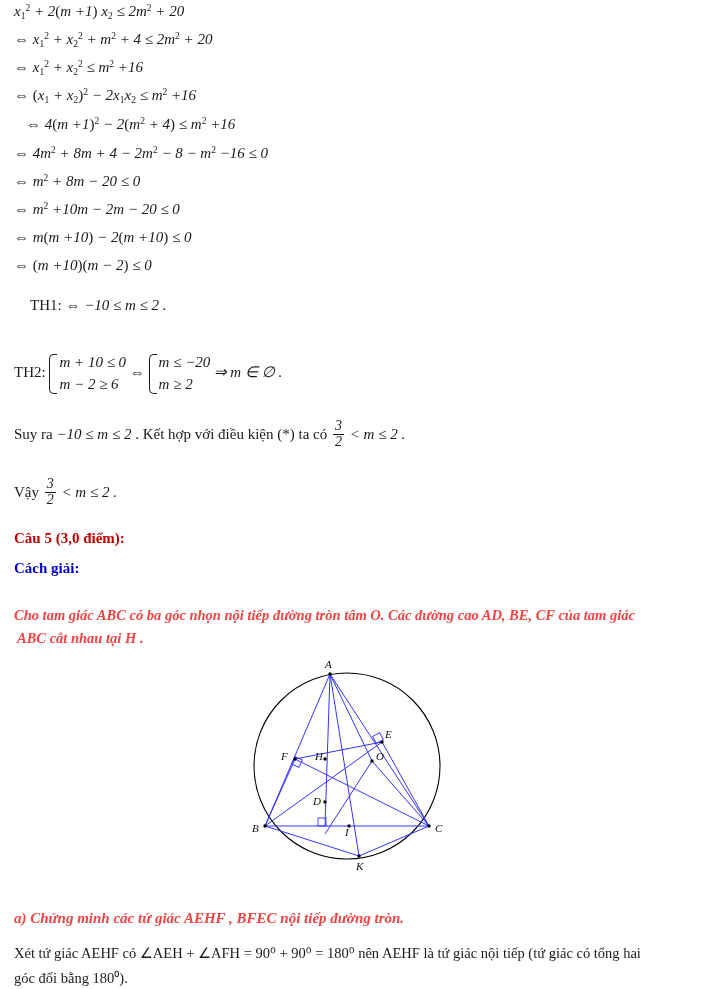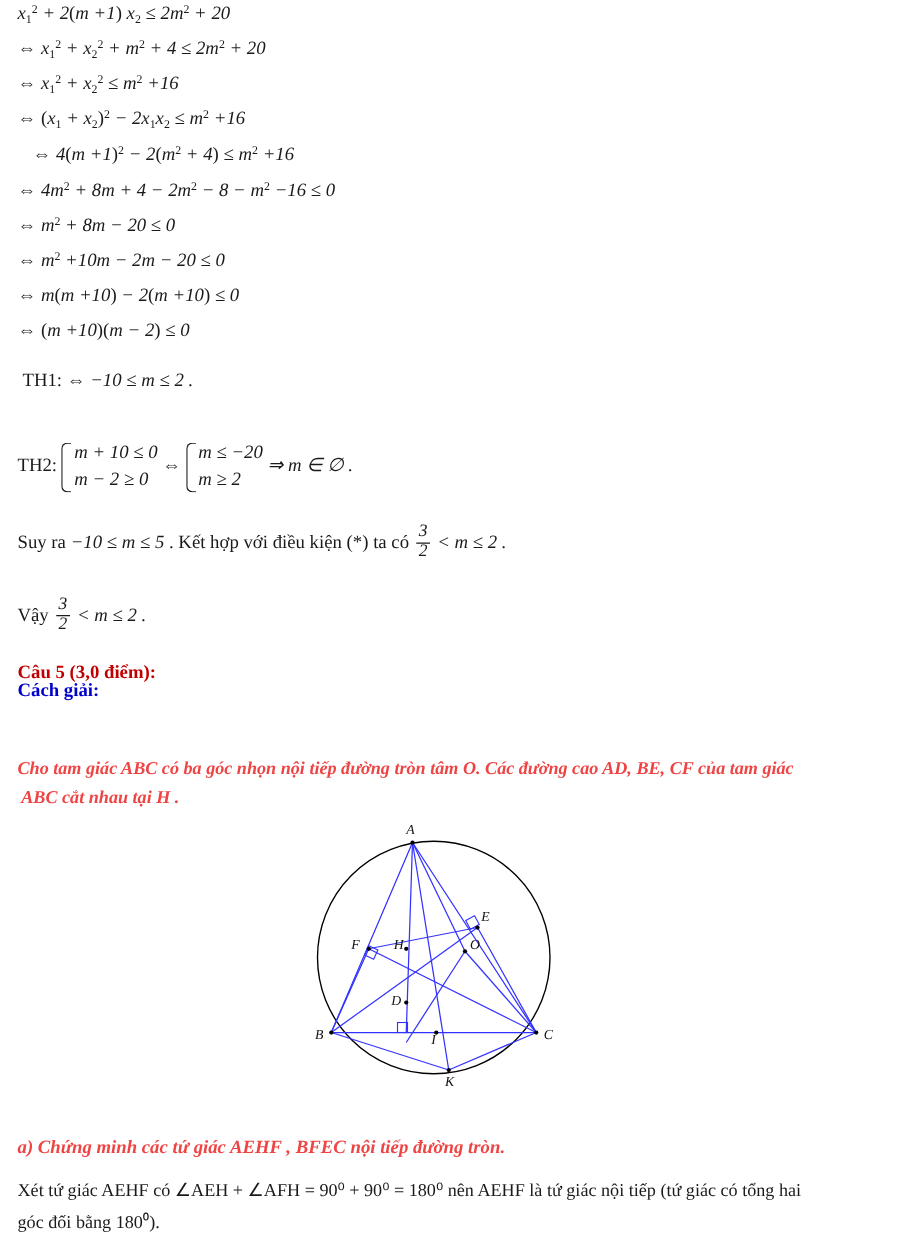--- a/index.html
+++ b/index.html
@@ -131,62 +131,62 @@
   <div class="line math" style="left:14px; top:202px;">
     ⇔ m<sup>2</sup> +10m − 2m − 20 ≤ 0
   </div>
   <div class="line math" style="left:14px; top:230px;">
     ⇔ m<span class="up">(</span>m +10<span class="up">)</span> − 2<span class="up">(</span>m +10<span class="up">)</span> ≤ 0
   </div>
   <div class="line math" style="left:14px; top:258px;">
     ⇔ <span class="up">(</span>m +10<span class="up">)</span><span class="up">(</span>m − 2<span class="up">)</span> ≤ 0
   </div>
 
-  <div class="line" style="left:18px; top:298px;">
+  <div class="line" style="left:30px; top:298px;">
     <span class="up">TH1:</span>
     <span class="math">⇔ −10 ≤ m ≤ 2 .</span>
   </div>
 
   <div class="line" style="left:14px; top:352px;">
     <span class="up">TH2:</span>
     <span class="brace">
       <span class="row math">m + 10 ≤ 0</span>
-      <span class="row math">m − 2 ≥ 0</span>
+      <span class="row math">m − 2 ≥ 6</span>
     </span>
     <span class="math">⇔</span>
     <span class="brace">
       <span class="row math">m ≤ −20</span>
       <span class="row math">m ≥ 2</span>
     </span>
     <span class="math">⇒ m ∈ ∅ .</span>
   </div>
 
   <div class="line" style="left:14px; top:420px;">
     <span>Suy ra</span>
-    <span class="math">−10 ≤ m ≤ 5</span>
+    <span class="math">−10 ≤ m ≤ 2</span>
     <span>. Kết hợp với điều kiện (*) ta có</span>
     <span class="frac">
       <span class="num math">3</span>
       <span class="den math">2</span>
     </span>
     <span class="math">&lt; m ≤ 2 .</span>
   </div>
 
   <div class="line" style="left:14px; top:478px;">
     <span>Vậy</span>
     <span class="frac">
       <span class="num math">3</span>
       <span class="den math">2</span>
     </span>
     <span class="math">&lt; m ≤ 2 .</span>
   </div>
 
   <div class="line heading" style="left:14px; top:531px; font-size:15px;">Câu 5 (3,0 điểm):</div>
 
-  <div class="line blue-bold" style="left:14px; top:546px; font-size:15px;">Cách giải:</div>
+  <div class="line blue-bold" style="left:14px; top:561px; font-size:15px;">Cách giải:</div>
 
   <div class="line blue-bold-italic" style="left:14px; top:608px; font-size:14.5px;">Cho tam giác  ABC  có ba góc nhọn nội tiếp đường tròn tâm  O. Các đường cao  AD, BE, CF  của tam giác</div>
   <div class="line blue-bold-italic" style="left:17px; top:631px; font-size:14.5px;">ABC  cắt nhau tại  H .</div>
 
   <div class="figure">
     <svg width="250" height="238" viewBox="0 0 250 238">
 
       <circle cx="108" cy="110" r="93" fill="none" stroke="#000000" stroke-width="1.1"></circle>
 
       <polygon points="91,18 26,170 190,170" fill="none" stroke="#3333ff" stroke-width="1"></polygon>

